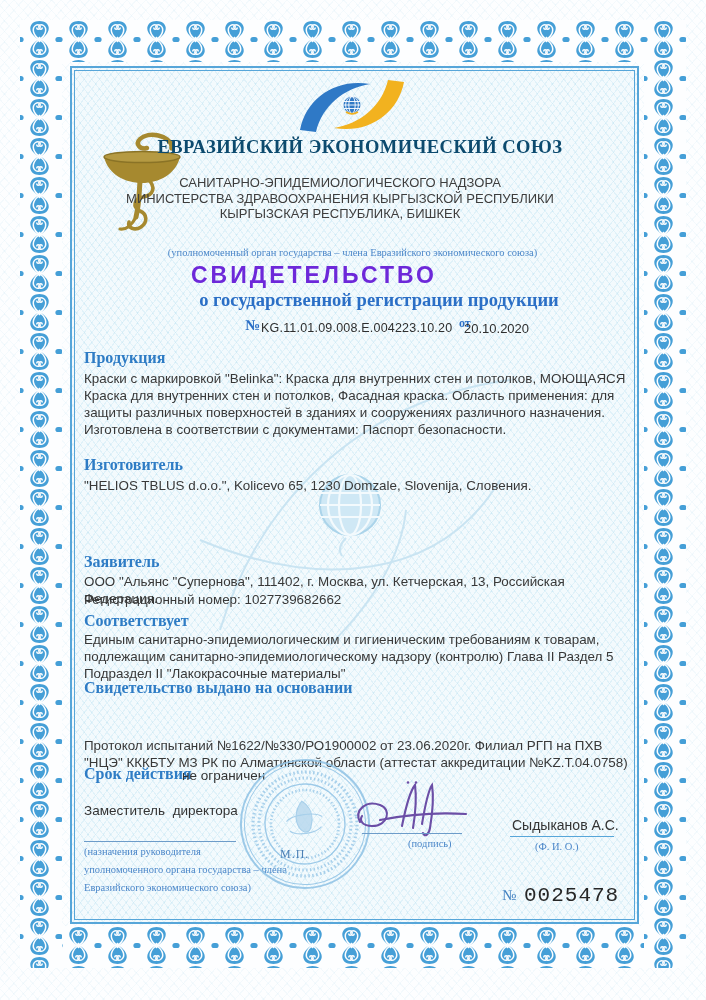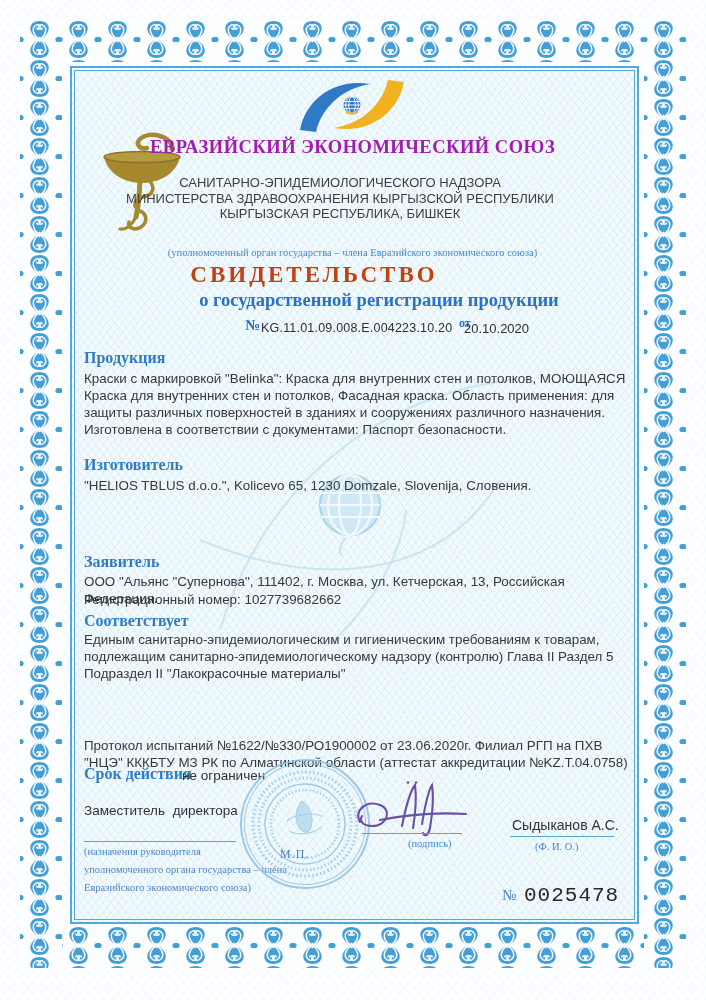--- a/index.html
+++ b/index.html
@@ -11,30 +11,30 @@
           repeating-linear-gradient(-48deg, rgba(150,205,230,0.09) 0 1px, transparent 1px 7px);}
   .band{position:absolute;}
   .frame{position:absolute;left:70px;top:66px;width:565px;height:854px;
          border:2px solid #57a6d9;
          background:
            repeating-linear-gradient(52deg, rgba(125,198,228,0.16) 0 1px, transparent 1px 6px),
            repeating-linear-gradient(-52deg, rgba(125,198,228,0.16) 0 1px, transparent 1px 6px),
            linear-gradient(#f3fafd,#f3fafd);}
   .frame::before{content:"";position:absolute;inset:2px;border:1px solid #57a6d9;}
   .abs{position:absolute;}
-  .union-title{left:150px;top:137px;width:420px;text-align:left;
+  .union-title{left:150px;top:137px;width:420px;text-align:center;
         font-family:"Liberation Serif",serif;font-weight:bold;font-size:18.5px;
-        letter-spacing:0.5px;color:#a21caf;}
+        letter-spacing:0.5px;color:#0c4a6e;}
   .dept{left:100px;top:175px;width:480px;text-align:center;font-size:13px;
         line-height:15.5px;color:#3d3d3d;}
   .authority-note{left:70px;top:247px;width:565px;text-align:center;
         font-family:"Liberation Serif",serif;font-size:10.5px;color:#4c87c9;}
   .doc-title{left:70px;top:262px;width:488px;text-align:center;
-        font-family:Liberation Serif, serif;font-weight:bold;font-size:23px;
-        letter-spacing:3px;color:#c2410c;}
+        font-family:Liberation Sans, sans-serif;font-weight:bold;font-size:23px;
+        letter-spacing:3px;color:#6d28d9;}
   .doc-subtitle{left:70px;top:290px;width:618px;text-align:center;
         font-family:"Liberation Serif",serif;font-weight:bold;font-size:18.5px;color:#2b6fc6;}
   .no-label{left:245px;top:317px;font-family:"Liberation Serif",serif;font-weight:bold;
         font-size:15px;color:#2b6fc6;}
   .no-value{left:261px;top:321px;font-size:12.5px;color:#2f2f2f;letter-spacing:0.2px;}
   .date-label{left:448px;top:316px;font-family:"Liberation Serif",serif;font-weight:bold;
         font-size:12px;color:#2b6fc6;padding-left:11px;}
   .date-value{left:464px;top:321px;font-size:13px;color:#2f2f2f;text-align:right;}
   .sec-head{left:84px;font-family:"Liberation Serif",serif;font-weight:bold;
         font-size:16px;color:#2e7cc5;}
@@ -156,20 +156,21 @@
   <div class="abs sec-head" style="top:456px">Изготовитель</div>
   <div class="abs sec-text" style="top:477px">"HELIOS TBLUS d.o.o.", Kolicevo 65, 1230 Domzale, Slovenija, Словения.</div>
 
   <div class="abs sec-head" style="top:553px">Заявитель</div>
   <div class="abs sec-text" style="top:573px">ООО "Альянс "Супернова", 111402, г. Москва, ул. Кетчерская, 13, Российская Федерация.</div>
   <div class="abs sec-text" style="top:591px">Регистрационный номер: 1027739682662</div>
 
   <div class="abs sec-head" style="top:612px">Соответствует</div>
   <div class="abs sec-text" style="top:631px">Единым санитарно-эпидемиологическим и гигиеническим требованиям к товарам, подлежащим санитарно-эпидемиологическому надзору (контролю) Глава II Раздел 5 Подраздел II "Лакокрасочные материалы"</div>
 
+  <div class="abs sec-head" style="top:679px">Свидетельство выдано на основании</div>
   <div class="abs sec-text" style="top:737px">Протокол испытаний №1622/№330/РО1900002 от 23.06.2020г. Филиал РГП на ПХВ "НЦЭ" КККБТУ МЗ РК по Алматинской области (аттестат аккредитации №KZ.Т.04.0758)</div>
 
   <div class="abs sec-head" style="top:765px">Срок действия</div>
   <div class="abs" style="left:182px;top:768px;font-size:13.5px;color:#333">не ограничен</div>
 
   <div class="abs" style="left:84px;top:803px;font-size:13.5px;color:#333;word-spacing:4px">Заместитель директора</div>
   <div class="rule" style="left:84px;top:841px;width:152px"></div>
   <div class="abs blue-small" style="left:84px;top:846px">(назначения руководителя</div>
   <div class="abs blue-small" style="left:84px;top:864px">уполномоченного органа государства – члена</div>
   <div class="abs blue-small" style="left:84px;top:882px">Евразийского экономического союза)</div>

